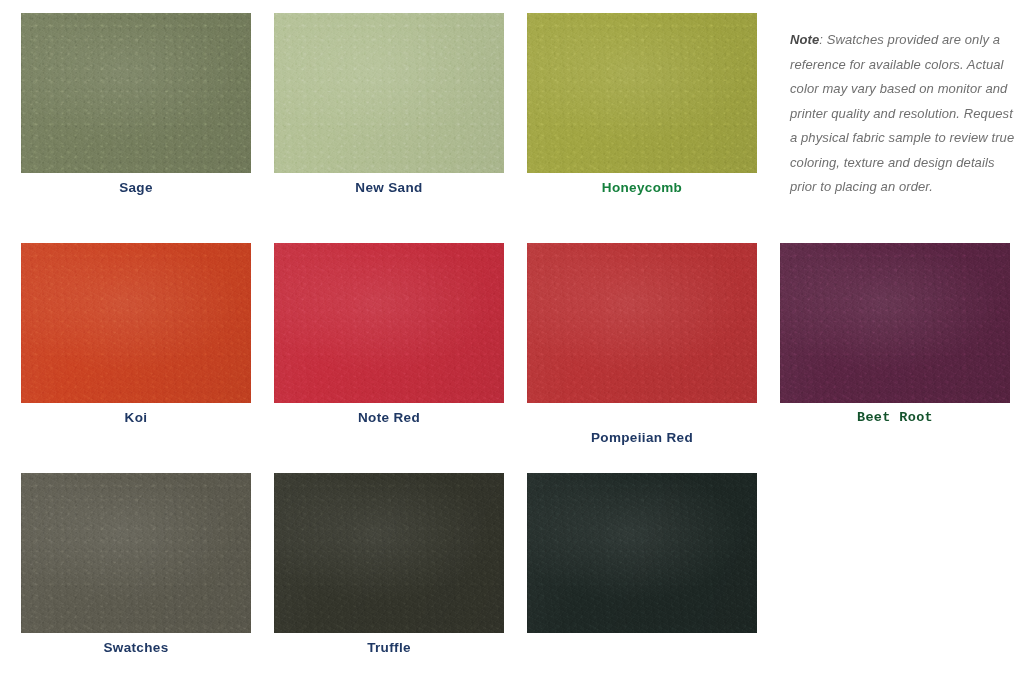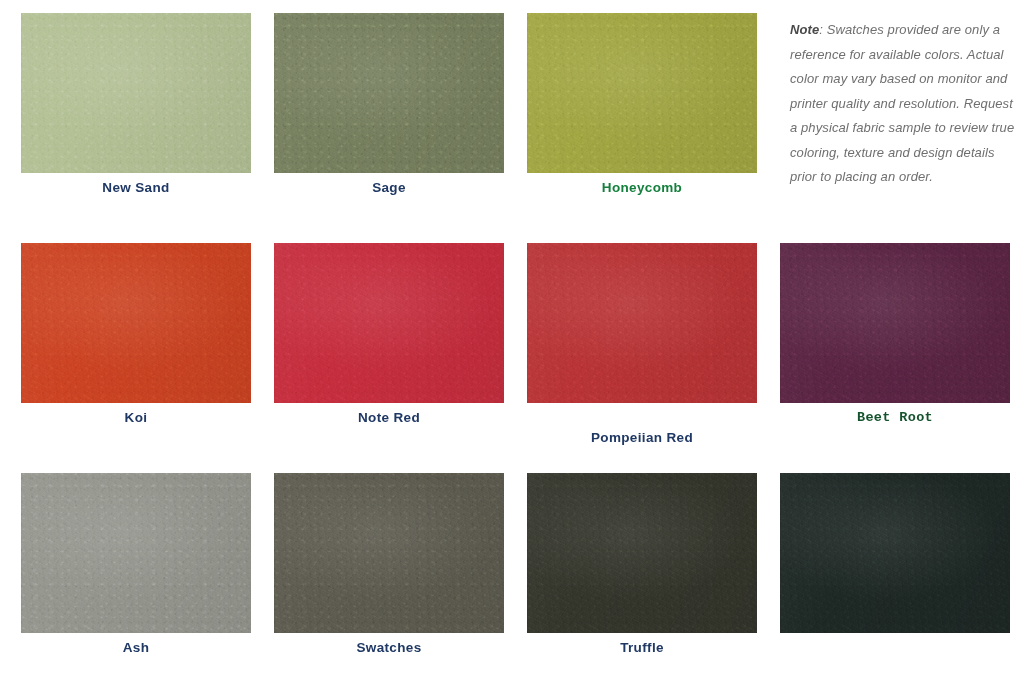--- a/index.html
+++ b/index.html
@@ -126,35 +126,35 @@
   }
 </style>
 </head>
 <body style="background-color: rgb(255, 255, 255);">
 
 <div class="swatch-page">
 
   <div class="swatch-grid">
 
     <div class="swatch-cell">
+      <div class="swatch-chip" style="background-color: rgb(119, 128, 95);">
+        <div class="sheen"></div>
+        <div class="grain2"></div>
+        <div class="grain"></div>
+      </div>
+      <div class="swatch-label" style="color: rgb(31, 56, 100);">Sage</div>
+    </div>
+
+    <div class="swatch-cell">
       <div class="swatch-chip" style="background-color: rgb(180, 193, 150);">
         <div class="sheen"></div>
         <div class="grain2"></div>
         <div class="grain"></div>
       </div>
       <div class="swatch-label" style="color: rgb(31, 56, 100);">New Sand</div>
-    </div>
-
-    <div class="swatch-cell">
-      <div class="swatch-chip" style="background-color: rgb(119, 128, 95);">
-        <div class="sheen"></div>
-        <div class="grain2"></div>
-        <div class="grain"></div>
-      </div>
-      <div class="swatch-label" style="color: rgb(31, 56, 100);">Sage</div>
     </div>
 
     <div class="swatch-cell">
       <div class="swatch-chip" style="background-color: rgb(162, 166, 67);">
         <div class="sheen"></div>
         <div class="grain2"></div>
         <div class="grain"></div>
       </div>
       <div class="swatch-label" style="color: #15803d;">Honeycomb</div>
     </div>
@@ -193,28 +193,20 @@
 
     <div class="swatch-cell">
       <div class="swatch-chip" style="background-color: rgb(91, 37, 68);">
         <div class="sheen"></div>
         <div class="grain2"></div>
         <div class="grain"></div>
       </div>
       <div class="swatch-label" style="color: #14532d; font-family: Liberation Mono, monospace;">Beet Root</div>
     </div>
 
-    <div class="swatch-cell">
-      <div class="swatch-chip" style="background-color: rgb(149, 150, 142);">
-        <div class="sheen"></div>
-        <div class="grain2"></div>
-        <div class="grain"></div>
-      </div>
-      <div class="swatch-label" style="color: rgb(31, 56, 100);">Ash</div>
-    </div>
 
     <div class="swatch-cell">
       <div class="swatch-chip" style="background-color: rgb(94, 92, 80);">
         <div class="sheen"></div>
         <div class="grain2"></div>
         <div class="grain"></div>
       </div>
       <div class="swatch-label" style="color: rgb(31, 56, 100);">Swatches</div>
     </div>
 
@@ -230,17 +222,17 @@
     <div class="swatch-cell">
       <div class="swatch-chip" style="background-color: rgb(30, 40, 37);">
         <div class="sheen"></div>
         <div class="grain2"></div>
         <div class="grain"></div>
       </div>
     </div>
 
   </div>
 
-  <div class="note-block" style="color: rgb(111, 111, 111);">
+  <div class="note-block" style="color: rgb(111, 111, 111); margin-top: 10px;">
     <span class="note-lead">Note</span><span>: Swatches provided are only a reference for available colors. Actual color may vary based on monitor and printer quality and resolution. Request a physical fabric sample to review true coloring, texture and design details prior to placing an order.</span>
   </div>
 
 </div>
 
 </body></html>

